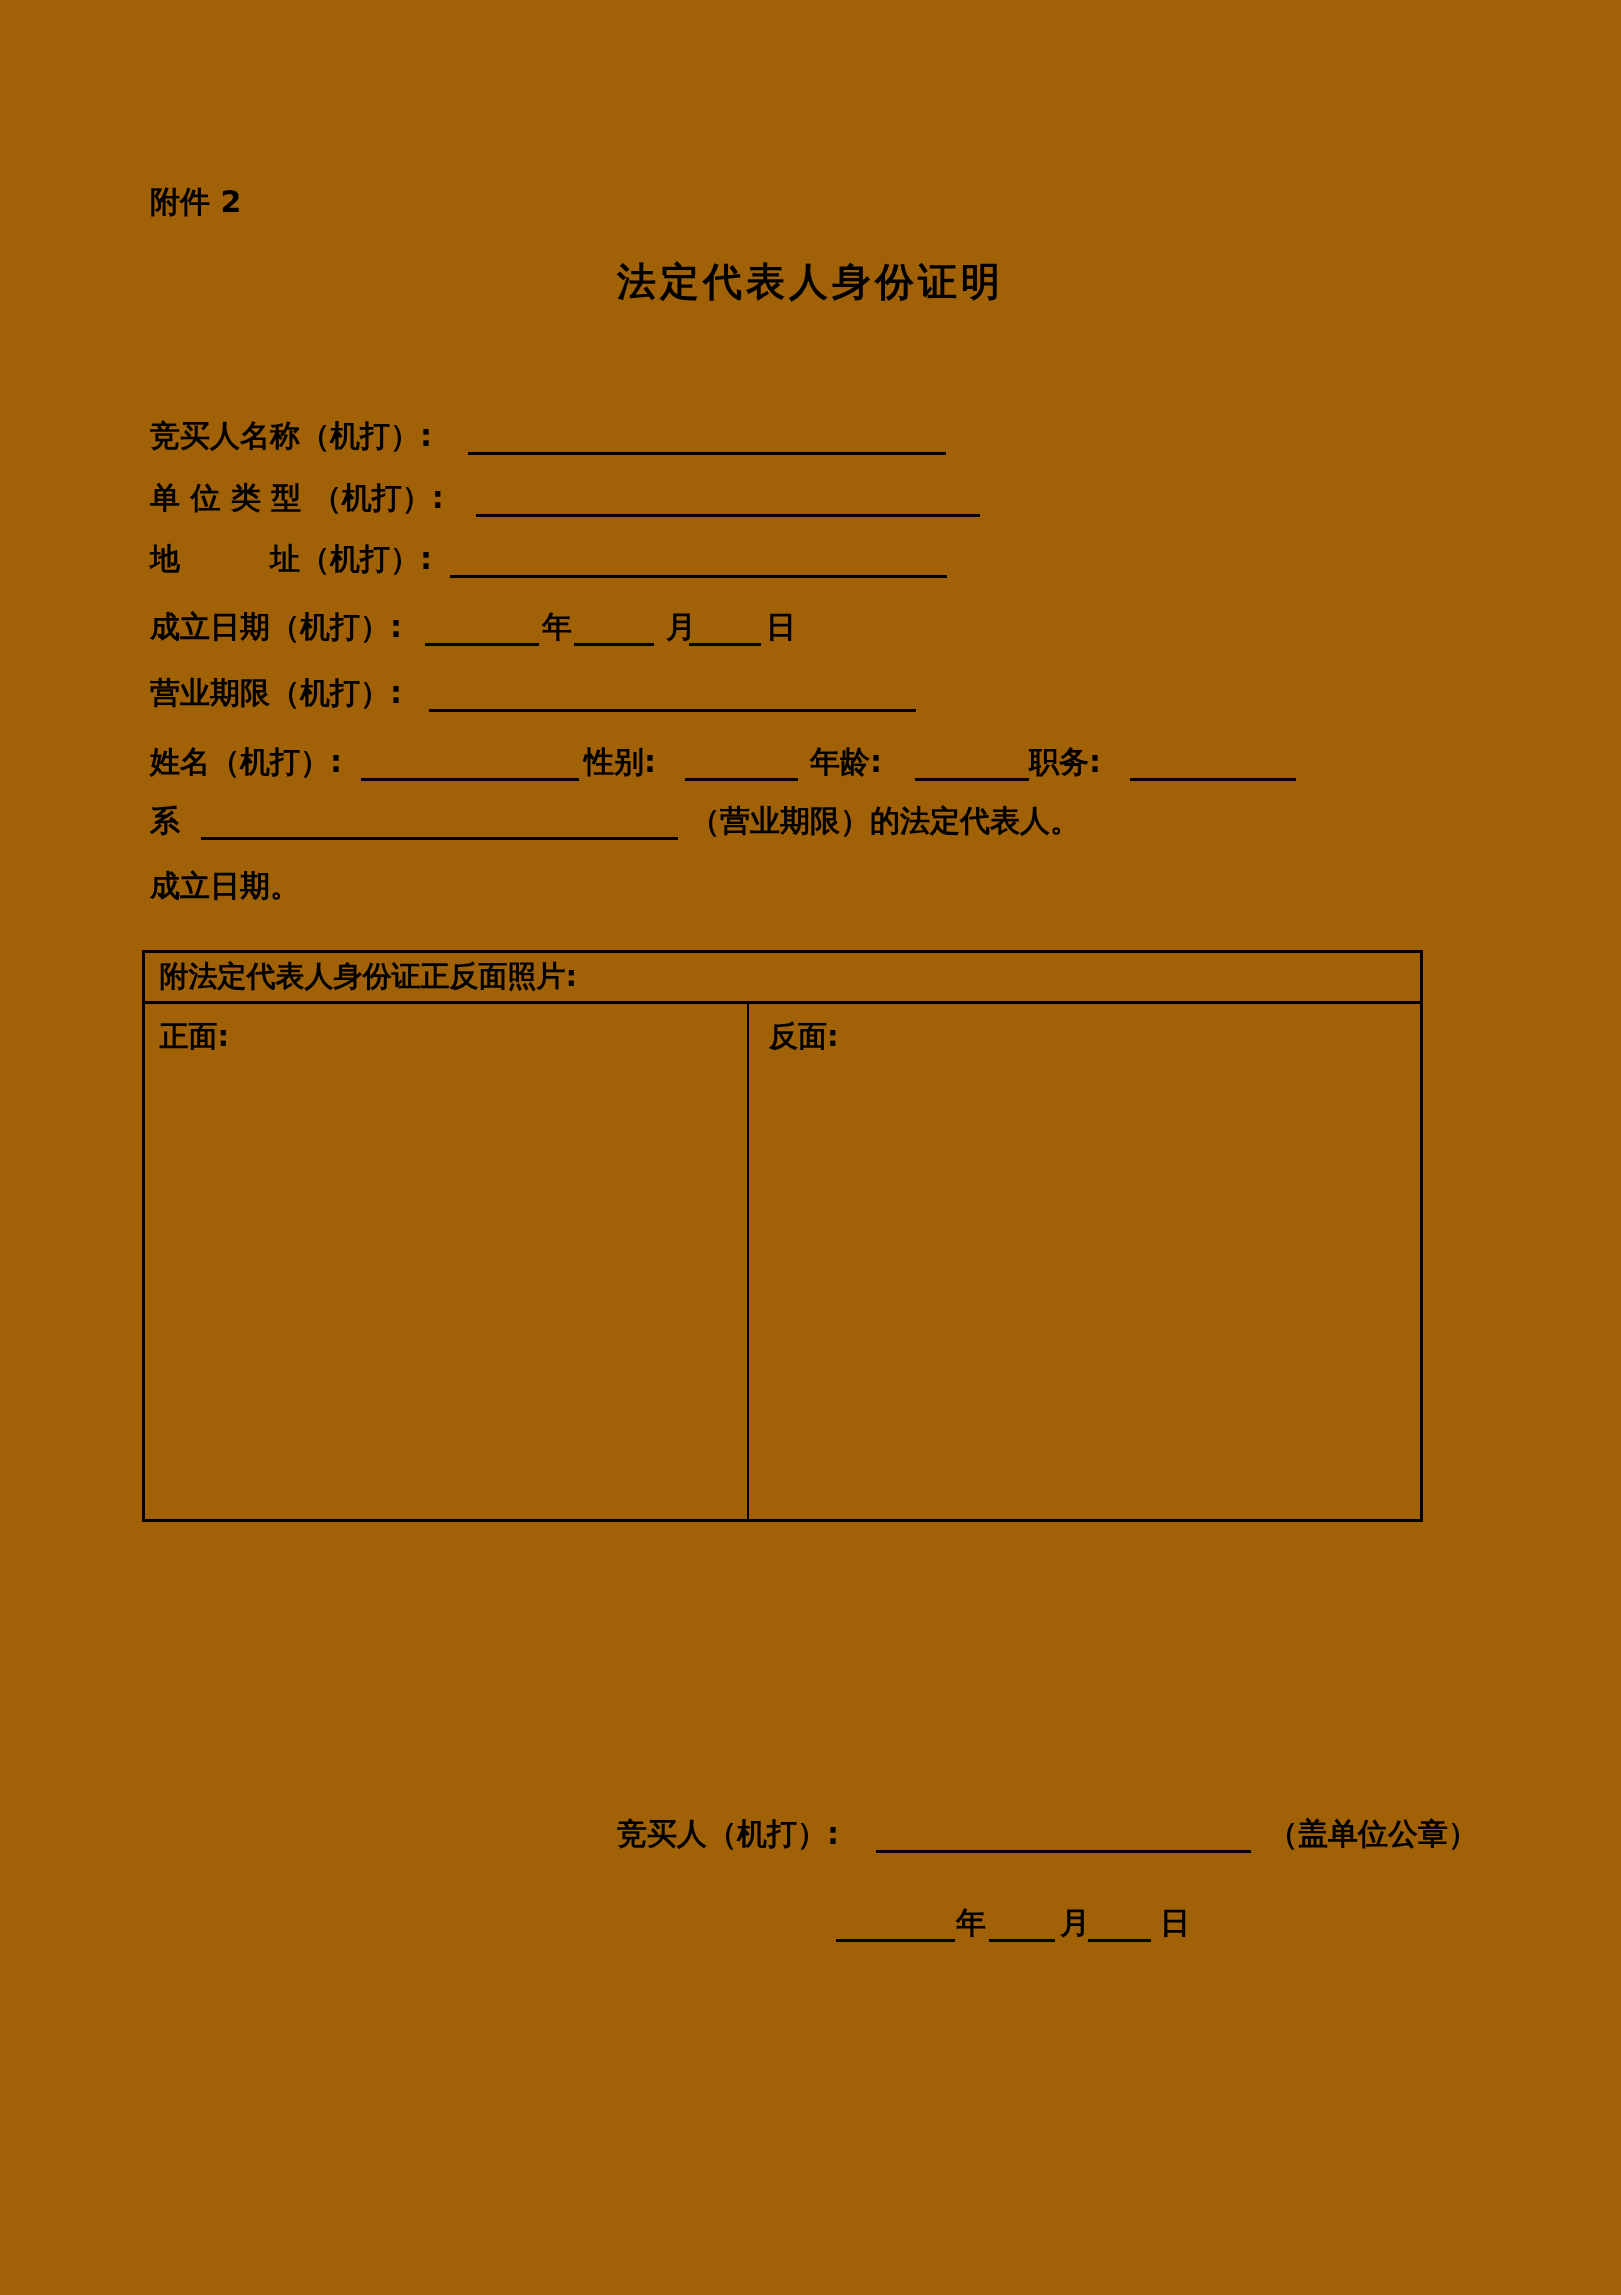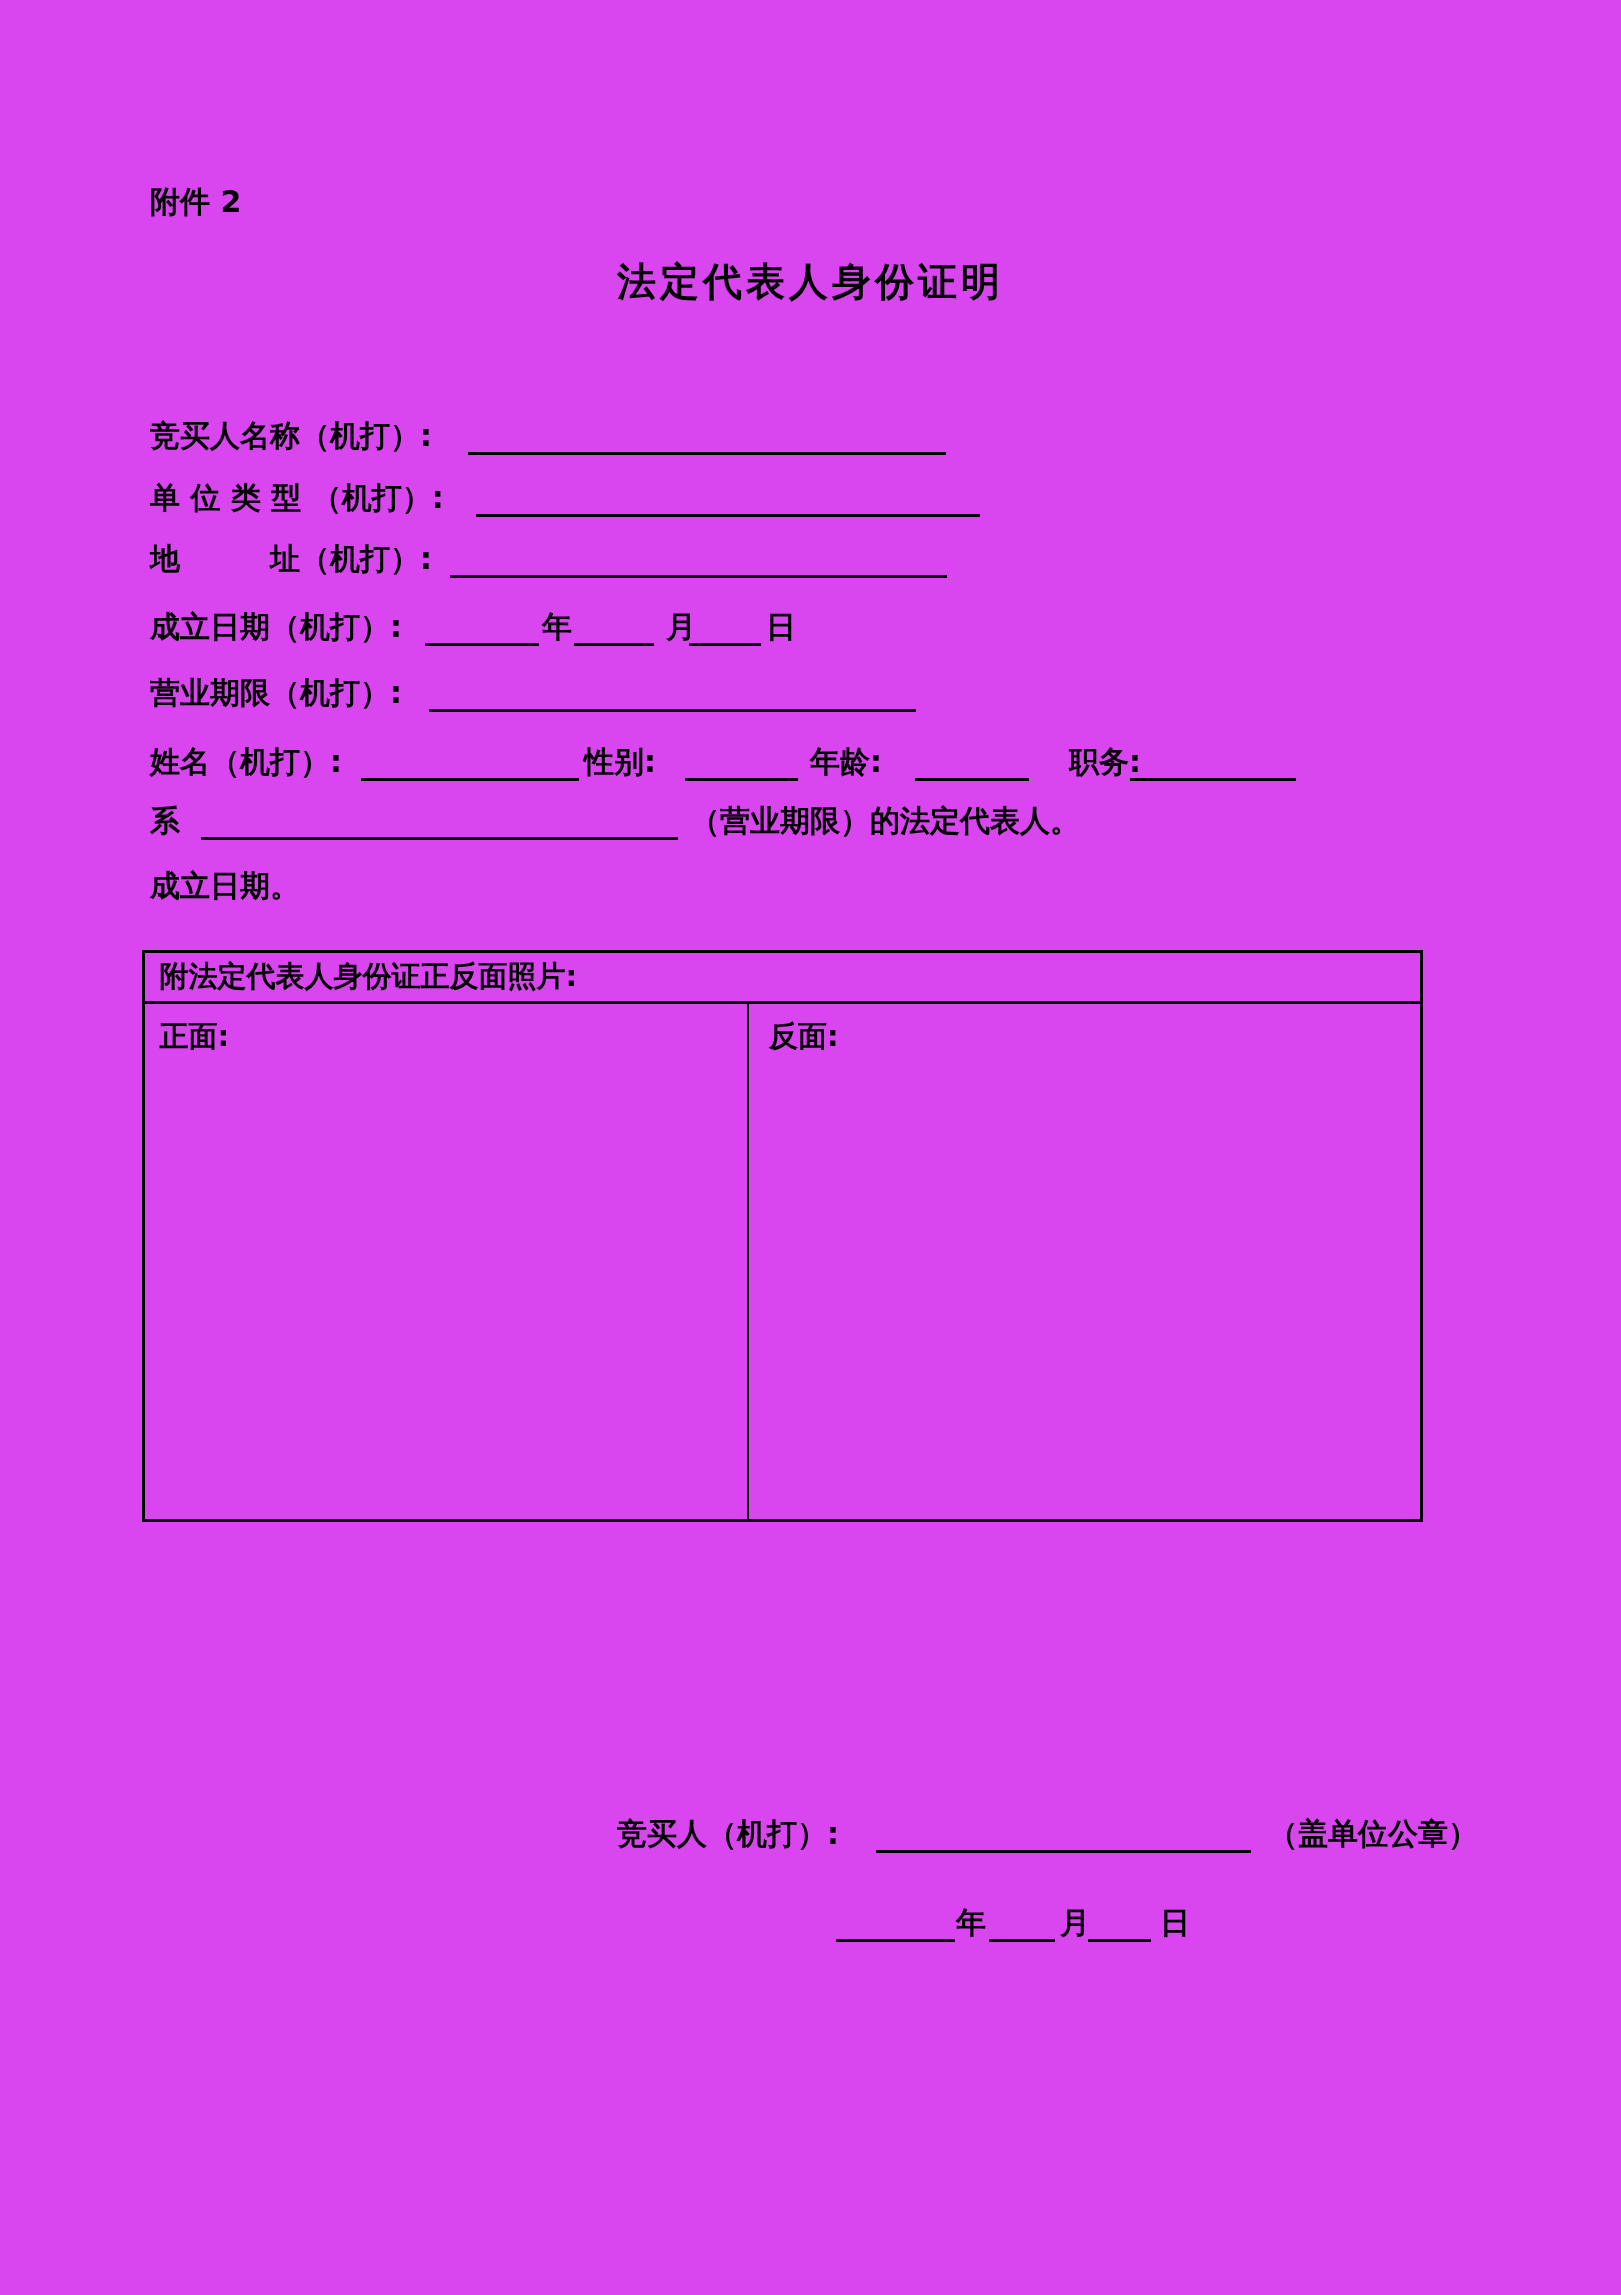--- a/index.html
+++ b/index.html
@@ -1,21 +1,21 @@
 <!DOCTYPE html>
 <html style="font-size:10.5px"><head>
 <meta charset="utf-8">
 <style>
   html,body { margin:0; padding:0; background:#888; }
   * { box-sizing:border-box; }
   .page {
     position:relative;
     width:1621px; height:2295px;
     margin:0 auto;
-    background:#d946ef;
+    background:#a16207;
     color:#000;
     font-family:"DejaVu Sans", sans-serif;
     font-weight:bold;
     overflow:hidden;
   }
   .txt { position:absolute; bottom:0; line-height:1; white-space:pre; }
   .attachment {
     position:absolute; left:150px; top:187px;
     font-size:30px; line-height:1; white-space:pre;
   }
@@ -96,21 +96,21 @@
     <span class="blank" style="left:279px; width:487px;"></span>
   </div>
 
   <div class="row r6">
     <span class="txt label">姓名（机打）:</span>
     <span class="blank" style="left:211px; width:218px;"></span>
     <span class="txt" style="left:434px;">性别:</span>
     <span class="blank" style="left:535px; width:113px;"></span>
     <span class="txt" style="left:660px;">年龄:</span>
     <span class="blank" style="left:765px; width:114px;"></span>
-    <span class="txt" style="left:879px;margin-left:40px;">职务:</span>
+    <span class="txt" style="left:879px;">职务:</span>
     <span class="blank" style="left:980px; width:166px;"></span>
   </div>
 
   <div class="row r7">
     <span class="txt label">系</span>
     <span class="blank" style="left:51px; width:477px;"></span>
     <span class="txt" style="left:540px;">（营业期限）的法定代表人。</span>
   </div>
 
   <div class="row r8">

